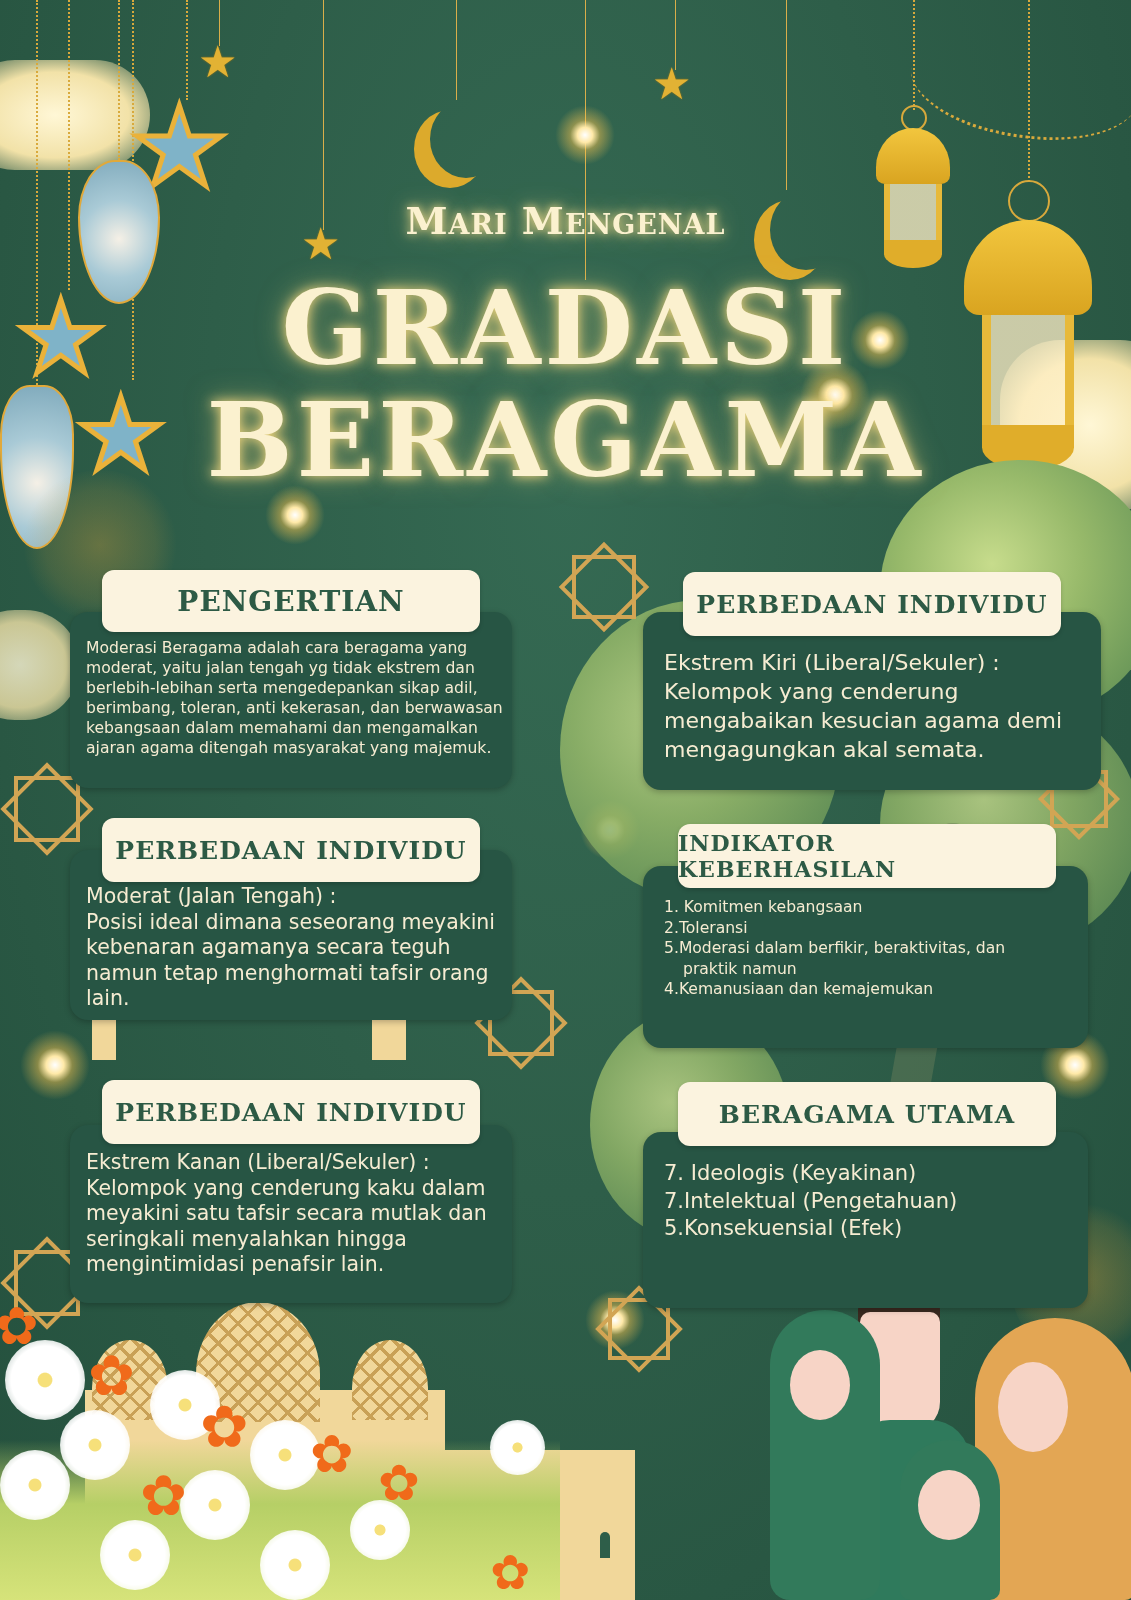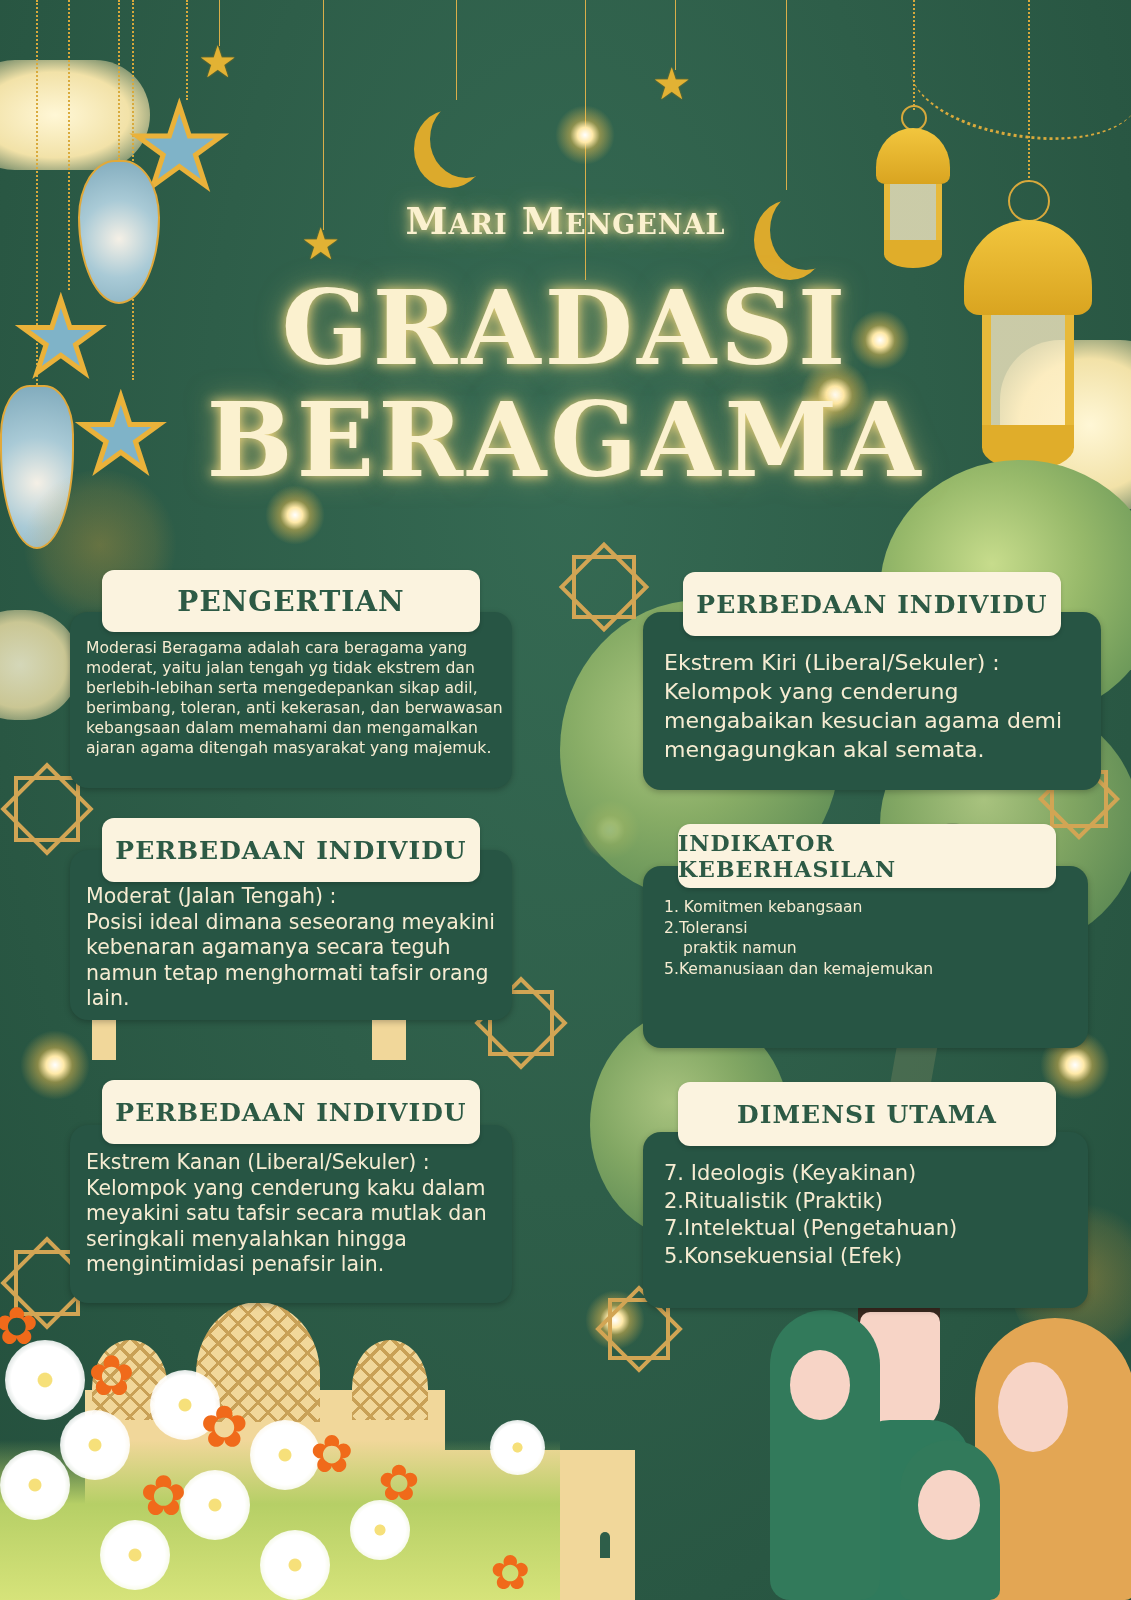--- a/index.html
+++ b/index.html
@@ -184,27 +184,27 @@
   <div class="body-text" style="left:664px;top:648px;width:440px;font-size:22px;line-height:29px;">Ekstrem Kiri (Liberal/Sekuler) :
 Kelompok yang cenderung mengabaikan kesucian agama demi mengagungkan akal semata.</div>
 </section>
 
 <section>
   <div class="card" style="left:643px;top:866px;width:445px;height:182px;"></div>
   <div class="label" style="left:678px;top:824px;width:378px;height:64px;font-size:22px;">INDIKATOR KEBERHASILAN</div>
   <ol class="items" style="position:absolute;left:664px;top:897px;width:420px;font-size:15.6px;line-height:20.5px;">
     <li>1. Komitmen kebangsaan</li>
     <li>2.Toleransi</li>
+    <li>5.Moderasi dalam berfikir, beraktivitas, dan</li>
     <li style="padding-left:19px;">praktik namun</li>
-    <li>5.Kemanusiaan dan kemajemukan</li>
+    <li>4.Kemanusiaan dan kemajemukan</li>
   </ol>
 </section>
 
 <section>
   <div class="card" style="left:643px;top:1132px;width:445px;height:176px;"></div>
-  <div class="label" style="left:678px;top:1082px;width:378px;height:64px;font-size:25px;">DIMENSI UTAMA</div>
+  <div class="label" style="left:678px;top:1082px;width:378px;height:64px;font-size:25px;">BERAGAMA UTAMA</div>
   <ol class="items" style="position:absolute;left:664px;top:1160px;width:420px;font-size:21px;line-height:27.5px;">
     <li>7. Ideologis (Keyakinan)</li>
-    <li>2.Ritualistik (Praktik)</li>
     <li>7.Intelektual (Pengetahuan)</li>
     <li>5.Konsekuensial (Efek)</li>
   </ol>
 </section>
 
 </body></html>

